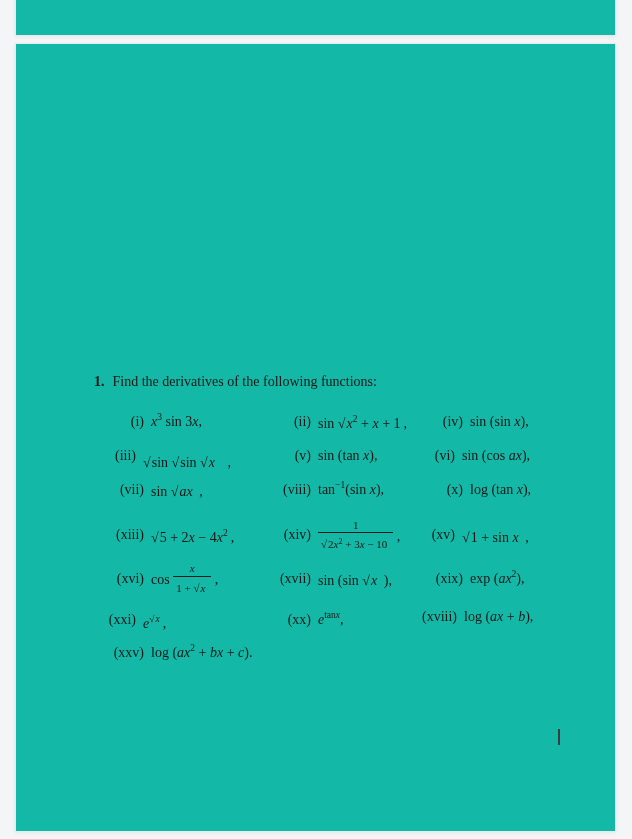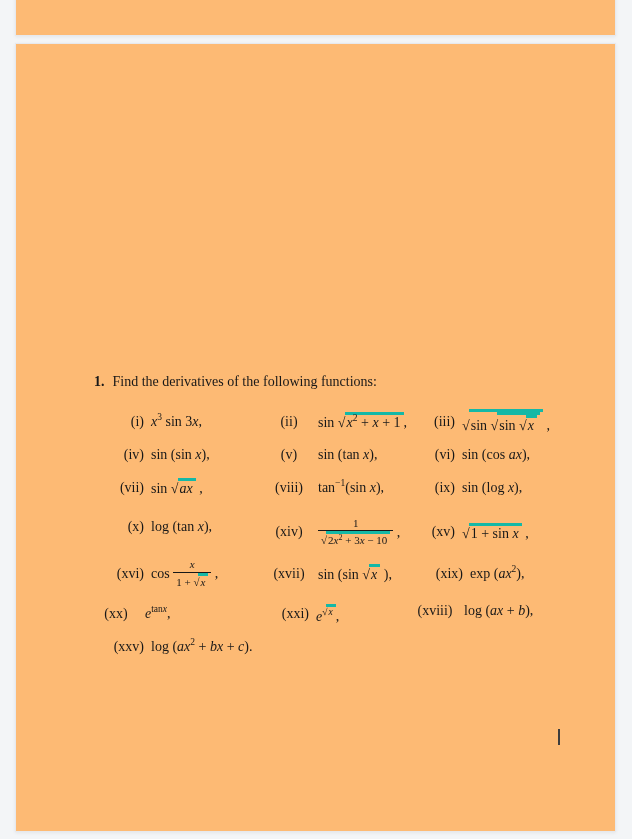--- a/index.html
+++ b/index.html
@@ -3,47 +3,47 @@
 <meta charset="utf-8">
 <style>
   html,body{margin:0;padding:0;}
   body{
     width:632px;height:839px;position:relative;overflow:hidden;
     background:#f3f5f7;
     font-family:"Liberation Serif","DejaVu Serif",serif;
     color:#181818;
   }
   .card{
-    position:absolute;left:15px;width:601px;background:#fdba74;
+    position:absolute;left:15px;width:601px;background:#14b8a6;
     border:1px solid #e7e9ed;box-shadow:0 1px 3px rgba(60,64,67,.08);
     box-sizing:border-box;
     font-family:Liberation Serif, serif;
   }
   .card.prev{top:-6px;height:42px;border-top:none;}
   .card.main{top:43px;height:789px;}
   .page-content{padding:330px 0 0 78px;}
   .heading{font-size:14px;}
   .heading .num{font-weight:bold;margin-right:8px;}
   .grid{display:grid;grid-template-columns:173px 146px auto;margin-top:15px;}
   .cell{
     display:flex;align-items:center;min-height:29px;
     white-space:nowrap;font-size:14px;padding:2px 0;
   }
   .cell .lbl{text-align:right;flex:0 0 auto;margin-right:7px;}
   .col1 .lbl{width:50px;}
-  .col2 .lbl{width:44px;text-align:center;}
+  .col2 .lbl{width:44px;}
   .col3 .lbl{width:42px;}
   .gt-lg{padding-top:13px;}
   .gt-md{padding-top:9px;}
   .it{font-style:italic;}
   .sup{font-size:9.5px;vertical-align:6px;line-height:0;}
   .sqrt{display:inline-block;white-space:nowrap;}
   .rx{display:inline-block;}
   .rad{
-    display:inline-block;border-top:3px solid #14b8a6;
+    display:inline-block;border-top:5px solid #14b8a6;
     padding:0 3px 0 2px;margin-left:-1px;line-height:1.12;
   }
   .frac{
     display:inline-block;vertical-align:-7px;text-align:center;
     font-size:11px;line-height:1.2;
   }
   .frac .num{display:block;padding:0 2px;}
   .frac .den{display:block;border-top:1px solid #181818;padding:0 3px;}
   .frac .sup{font-size:8px;vertical-align:4px;}
   .caret{
@@ -63,51 +63,51 @@
     </div>
     <div class="grid">
         <div class="cell col1">
           <span class="lbl">(i)</span>
           <span class="expr"><span class="it">x</span><span class="sup">3</span> sin 3<span class="it">x</span>,</span>
         </div>
         <div class="cell col2">
           <span class="lbl">(ii)</span>
           <span class="expr">sin <span class="sqrt"><span class="rx">√</span><span class="rad"><span class="it">x</span><span class="sup">2</span> + <span class="it">x</span> + 1</span></span>,</span>
         </div>
+        <div class="cell col1">
+          <span class="lbl">(iv)</span>
+          <span class="expr">sin (sin <span class="it">x</span>),</span>
+        </div>
         <div class="cell col3">
           <span class="lbl">(iii)</span>
           <span class="expr"><span class="sqrt"><span class="rx">√</span><span class="rad">sin <span class="sqrt"><span class="rx">√</span><span class="rad">sin <span class="sqrt"><span class="rx">√</span><span class="rad"><span class="it">x</span></span></span></span></span></span></span> ,</span>
-        </div>
-        <div class="cell col1">
-          <span class="lbl">(iv)</span>
-          <span class="expr">sin (sin <span class="it">x</span>),</span>
         </div>
         <div class="cell col2">
           <span class="lbl">(v)</span>
           <span class="expr">sin (tan <span class="it">x</span>),</span>
         </div>
         <div class="cell col3">
           <span class="lbl">(vi)</span>
           <span class="expr">sin (cos <span class="it">ax</span>),</span>
         </div>
         <div class="cell col1">
           <span class="lbl">(vii)</span>
           <span class="expr">sin <span class="sqrt"><span class="rx">√</span><span class="rad"><span class="it">ax</span></span></span> ,</span>
         </div>
         <div class="cell col2">
           <span class="lbl">(viii)</span>
           <span class="expr">tan<span class="sup">−1</span>(sin <span class="it">x</span>),</span>
         </div>
-        <div class="cell col3">
-          <span class="lbl">(ix)</span>
-          <span class="expr">sin (log <span class="it">x</span>),</span>
-        </div>
         <div class="cell col1">
           <span class="lbl">(x)</span>
           <span class="expr">log (tan <span class="it">x</span>),</span>
+        </div>
+        <div class="cell col1 gt-lg">
+          <span class="lbl">(xiii)</span>
+          <span class="expr"><span class="sqrt"><span class="rx">√</span><span class="rad">5 + 2<span class="it">x</span> − 4<span class="it">x</span><span class="sup">2</span></span></span>,</span>
         </div>
         <div class="cell col2 gt-lg">
           <span class="lbl">(xiv)</span>
           <span class="expr"><span class="frac"><span class="num">1</span><span class="den"><span class="sqrt"><span class="rx">√</span><span class="rad">2<span class="it">x</span><span class="sup">2</span> + 3<span class="it">x</span> − 10</span></span></span></span> ,</span>
         </div>
         <div class="cell col3 gt-lg">
           <span class="lbl">(xv)</span>
           <span class="expr"><span class="sqrt"><span class="rx">√</span><span class="rad">1 + sin <span class="it">x</span></span></span> ,</span>
         </div>
         <div class="cell col1 gt-md">
@@ -115,27 +115,27 @@
           <span class="expr">cos <span class="frac"><span class="num"><span class="it">x</span></span><span class="den">1 + <span class="sqrt"><span class="rx">√</span><span class="rad"><span class="it">x</span></span></span></span></span> ,</span>
         </div>
         <div class="cell col2 gt-md">
           <span class="lbl">(xvii)</span>
           <span class="expr">sin (sin <span class="sqrt"><span class="rx">√</span><span class="rad"><span class="it">x</span></span></span> ),</span>
         </div>
         <div class="cell col1 gt-md">
           <span class="lbl">(xix)</span>
           <span class="expr">exp (<span class="it">ax</span><span class="sup">2</span>),</span>
         </div>
+        <div class="cell col3 gt-md">
+          <span class="lbl">(xxi)</span>
+          <span class="expr"><span class="it">e</span><span class="sup"><span class="sqrt"><span class="rx">√</span><span class="rad"><span class="it">x</span></span></span></span>,</span>
+        </div>
         <div class="cell col2 gt-md">
           <span class="lbl">(xx)</span>
           <span class="expr"><span class="it">e</span><span class="sup">tan<span class="it">x</span></span>,</span>
-        </div>
-        <div class="cell col3 gt-md">
-          <span class="lbl">(xxi)</span>
-          <span class="expr"><span class="it">e</span><span class="sup"><span class="sqrt"><span class="rx">√</span><span class="rad"><span class="it">x</span></span></span></span>,</span>
         </div>
         <div class="cell col2">
           <span class="lbl">(xviii)</span>
           <span class="expr">log (<span class="it">ax</span> + <span class="it">b</span>),</span>
         </div>
         <div class="cell col1">
           <span class="lbl">(xxv)</span>
           <span class="expr">log (<span class="it">ax</span><span class="sup">2</span> + <span class="it">bx</span> + <span class="it">c</span>).</span>
         </div>
       </div>

